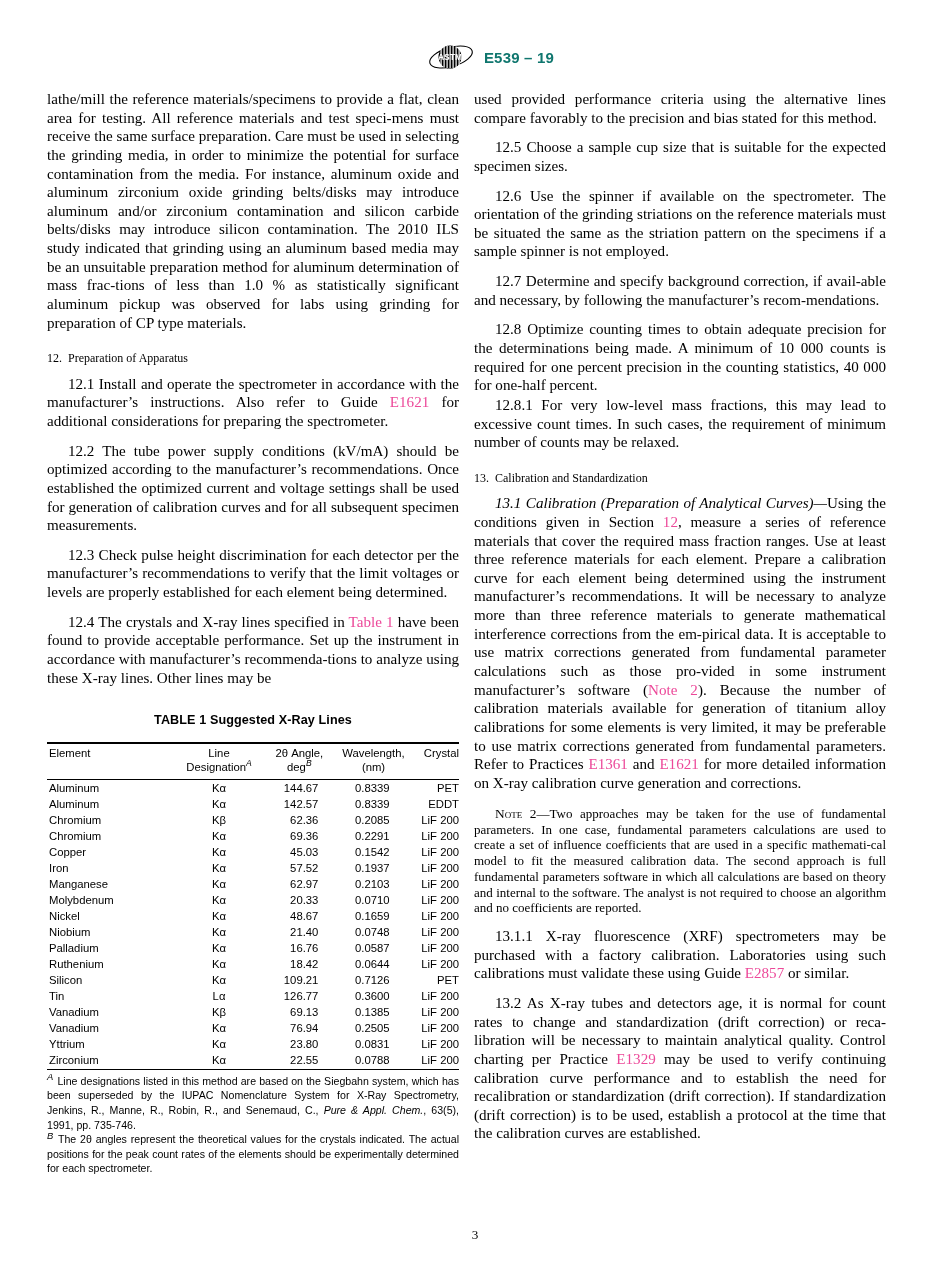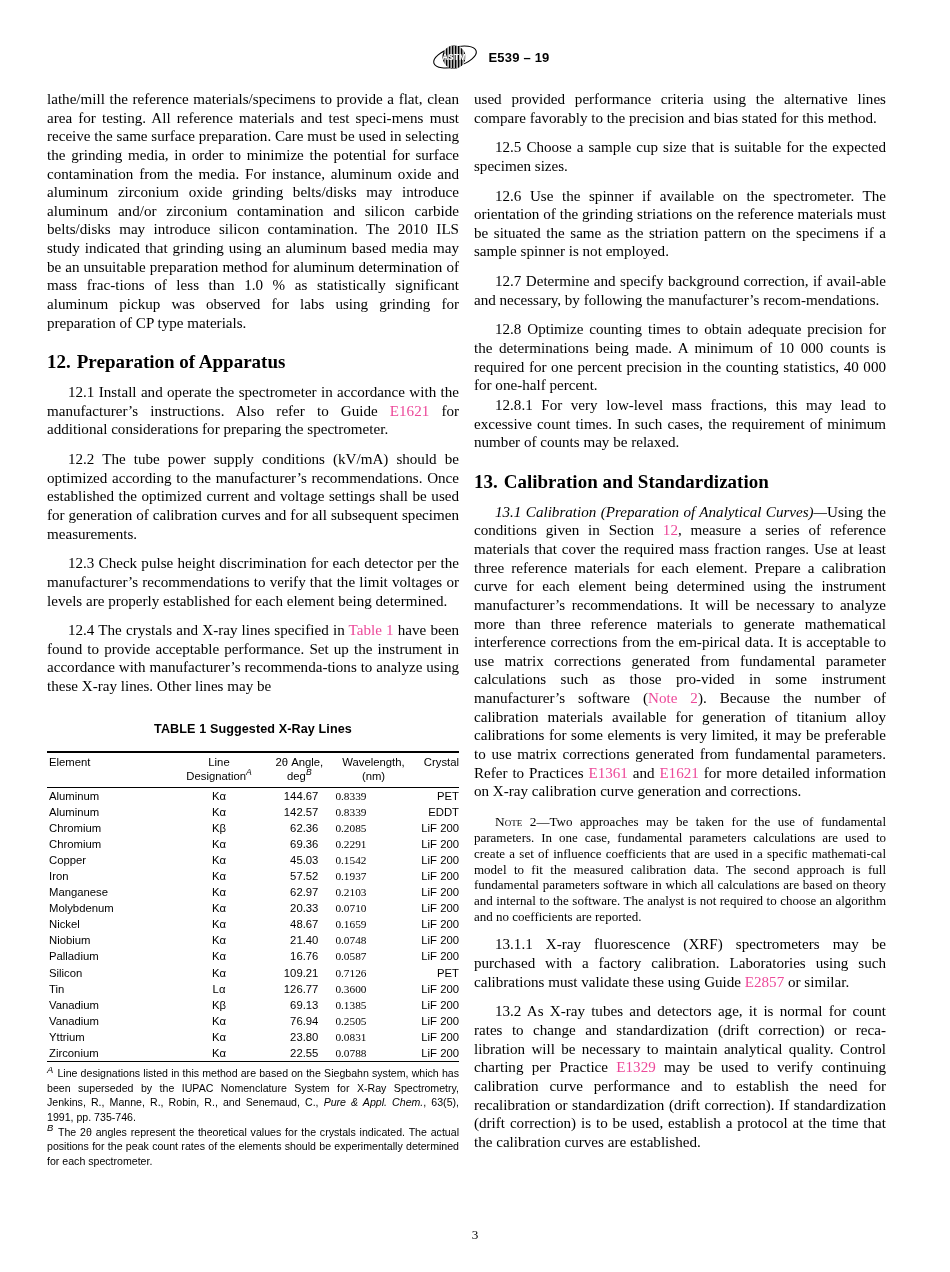--- a/index.html
+++ b/index.html
@@ -28,23 +28,23 @@
     gap: 10px;
   }
   .astm-logo {
     width: 46px;
     height: 30px;
     display: block;
   }
   .doc-designation {
     font-family: "Liberation Sans", sans-serif;
     font-weight: bold;
-    font-size: 13px;
+    font-size: 15px;
     letter-spacing: 0.2px;
-    color: #000000;
+    color: #0f766e;
   }
 
   
   .columns {
     position: absolute;
     top: 90px;
     left: 47px;
     width: 858px;
     display: flex;
     gap: 15px;
@@ -64,22 +64,22 @@
   p.indent {
     text-indent: 21px;
   }
   p.space-before {
     margin-top: 11px;
   }
   p.tight-before {
     margin-top: 1px;
   }
   h2.section-head {
-    font-size: 19px;
-    font-weight: bold;
+    font-size: 12px;
+    font-weight: normal;
     margin: 19px 0 9px 0;
     line-height: 1.2;
   }
   h2.section-head .num {
     margin-right: 6px;
   }
   .ital {
     font-style: italic;
   }
   .ref {
@@ -137,21 +137,21 @@
     line-height: 1.30;
   }
   .c-element { text-align: left; width: 31%; padding-left: 2px !important; }
   .c-line    { text-align: center; width: 21.5%; }
   .c-angle   { text-align: center; width: 17.5%; }
   .c-wave    { text-align: center; width: 18.5%; }
   .c-crystal { text-align: right; width: 11.5%; padding-left: 2px !important; }
 
   .c-line-body { text-align: center; }
   .c-angle-body { text-align: right; padding-right: 17px !important; }
-  .c-wave-body { text-align: left; padding-right: 22px !important; font-family: Liberation Serif, serif; }
+  .c-wave-body { text-align: right; padding-right: 22px !important; }
 
   sup.fn {
     font-size: 8.6px;
     font-style: italic;
     vertical-align: super;
     line-height: 0;
   }
 
   
   .footnotes {
@@ -320,20 +320,27 @@
               <td class="c-crystal">LiF 200</td>
             </tr>
             <tr>
               <td class="c-element">Palladium</td>
               <td class="c-line c-line-body">Kα</td>
               <td class="c-angle c-angle-body">16.76</td>
               <td class="c-wave c-wave-body">0.0587</td>
               <td class="c-crystal">LiF 200</td>
             </tr>
             <tr>
+              <td class="c-element">Ruthenium</td>
+              <td class="c-line c-line-body">Kα</td>
+              <td class="c-angle c-angle-body">18.42</td>
+              <td class="c-wave c-wave-body">0.0644</td>
+              <td class="c-crystal">LiF 200</td>
+            </tr>
+            <tr>
               <td class="c-element">Silicon</td>
               <td class="c-line c-line-body">Kα</td>
               <td class="c-angle c-angle-body">109.21</td>
               <td class="c-wave c-wave-body">0.7126</td>
               <td class="c-crystal">PET</td>
             </tr>
             <tr>
               <td class="c-element">Tin</td>
               <td class="c-line c-line-body">Lα</td>
               <td class="c-angle c-angle-body">126.77</td>

